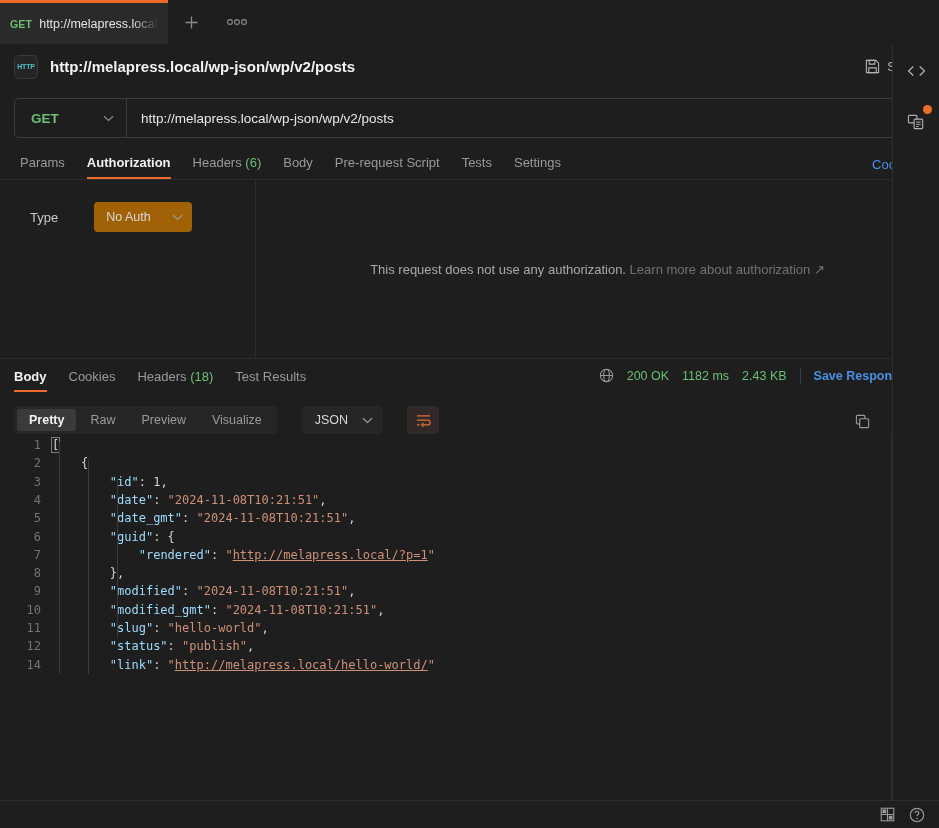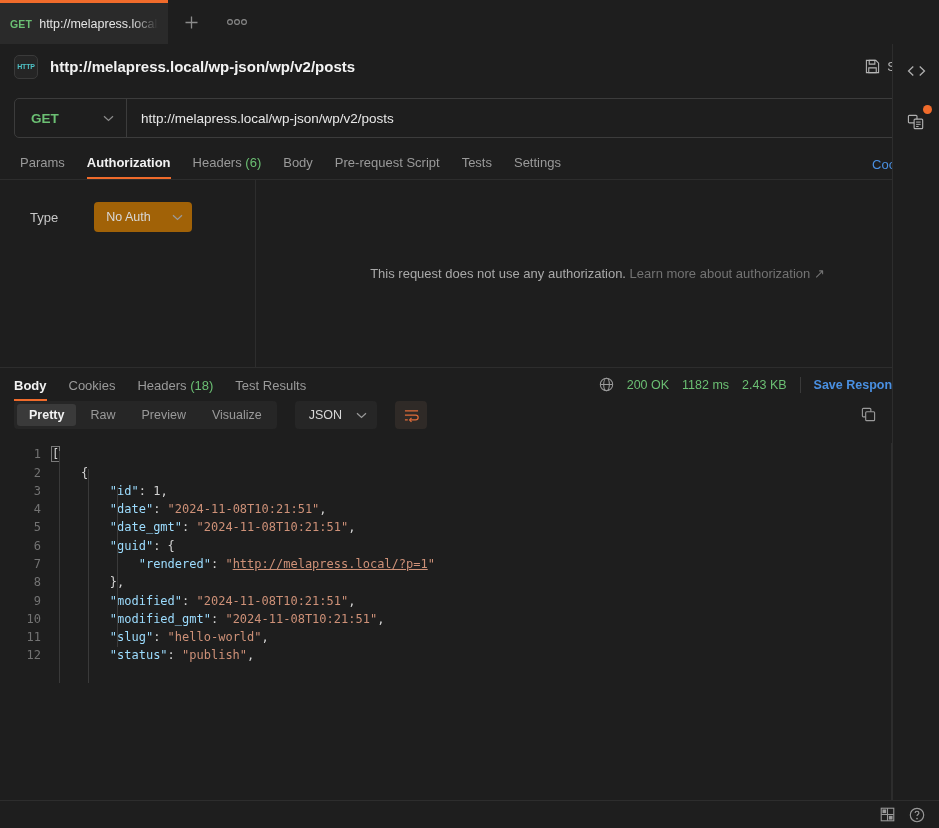--- a/index.html
+++ b/index.html
@@ -110,21 +110,21 @@
     font-size: 13px; color: #9a9a9a; cursor: pointer; border-bottom: 2px solid transparent;
     padding-bottom: 6px; align-self: flex-end;
   }
   .rsp-tab.active { color: #f2f2f2; font-weight: bold; border-bottom-color: #f06b2b; }
   .rsp-tab .count { color: #6bbf73; text-align: center; }
   .resp-meta { display: flex; align-items: center; gap: 13px; font-size: 12.5px; }
   .resp-meta .stat { color: #6bbf73; }
   .meta-sep { width: 1px; height: 16px; background: #3a3a3a; }
   .save-resp { color: #4a90e2; font-weight: bold; font-size: 12.5px; cursor: pointer; display: flex; align-items: center; gap: 8px; }
 
-  .viewbar { flex: 0 0 42px; display: flex; align-items: flex-start; padding: 0 14px; gap: 18px; }
+  .viewbar { flex: 0 0 42px; display: flex; align-items: flex-end; padding: 0 14px; gap: 24px; }
   .seg { display: flex; background: #262626; border-radius: 4px; padding: 3px; gap: 2px; }
   .seg-item {
     padding: 4px 12px; font-size: 12.5px; color: #9a9a9a; border-radius: 3px; cursor: pointer;
   }
   .seg-item.active { background: #3a3a3a; color: #f2f2f2; font-weight: bold; }
   .fmt-sel {
     height: 28px; background: #262626; border-radius: 4px; display: flex; align-items: center;
     gap: 14px; padding: 0 10px 0 14px; font-size: 12.5px; color: #d8d8d8; cursor: pointer;
   }
   .wrap-btn {
@@ -330,20 +330,21 @@
         <div class="cl"><div class="ln">3</div><div class="ctext"><span>        </span><span class="k">"id"</span><span class="p">: </span><span class="n">1</span><span class="p">,</span></div></div>
         <div class="cl"><div class="ln">4</div><div class="ctext"><span>        </span><span class="k">"date"</span><span class="p">: </span><span class="s">"2024-11-08T10:21:51"</span><span class="p">,</span></div></div>
         <div class="cl"><div class="ln">5</div><div class="ctext"><span>        </span><span class="k">"date_gmt"</span><span class="p">: </span><span class="s">"2024-11-08T10:21:51"</span><span class="p">,</span></div></div>
         <div class="cl"><div class="ln">6</div><div class="ctext"><span>        </span><span class="k">"guid"</span><span class="p">: </span><span class="p">{</span></div></div>
         <div class="cl"><div class="ln">7</div><div class="ctext"><span>            </span><span class="k">"rendered"</span><span class="p">: </span><span class="s">"</span><span class="u">http://melapress.local/?p=1</span><span class="s">"</span></div></div>
         <div class="cl"><div class="ln">8</div><div class="ctext"><span>        </span><span class="p">},</span></div></div>
         <div class="cl"><div class="ln">9</div><div class="ctext"><span>        </span><span class="k">"modified"</span><span class="p">: </span><span class="s">"2024-11-08T10:21:51"</span><span class="p">,</span></div></div>
         <div class="cl"><div class="ln">10</div><div class="ctext"><span>        </span><span class="k">"modified_gmt"</span><span class="p">: </span><span class="s">"2024-11-08T10:21:51"</span><span class="p">,</span></div></div>
         <div class="cl"><div class="ln">11</div><div class="ctext"><span>        </span><span class="k">"slug"</span><span class="p">: </span><span class="s">"hello-world"</span><span class="p">,</span></div></div>
         <div class="cl"><div class="ln">12</div><div class="ctext"><span>        </span><span class="k">"status"</span><span class="p">: </span><span class="s">"publish"</span><span class="p">,</span></div></div>
+        <div class="cl"><div class="ln">14</div><div class="ctext"><span>        </span><span class="k">"link"</span><span class="p">: </span><span class="s">"</span><span class="u">http://melapress.local/hello-world/</span><span class="s">"</span></div></div>
       </div>
     <div class="scroll-track">
       <div class="scroll-mark" style="top:0"></div>
       <div class="scroll-mark" style="bottom:0"></div>
     </div>
     <div class="vdiv-resp"></div>
   <div class="guide" style="left: 59.22px; top: 8px; height: 232px;"></div>
       <div class="guide" style="left: 88.1px; top: 26px; height: 214px;"></div>
       <div class="guide" style="left: 116.98px; top: 44px; height: 160px;"></div>
     </div>

